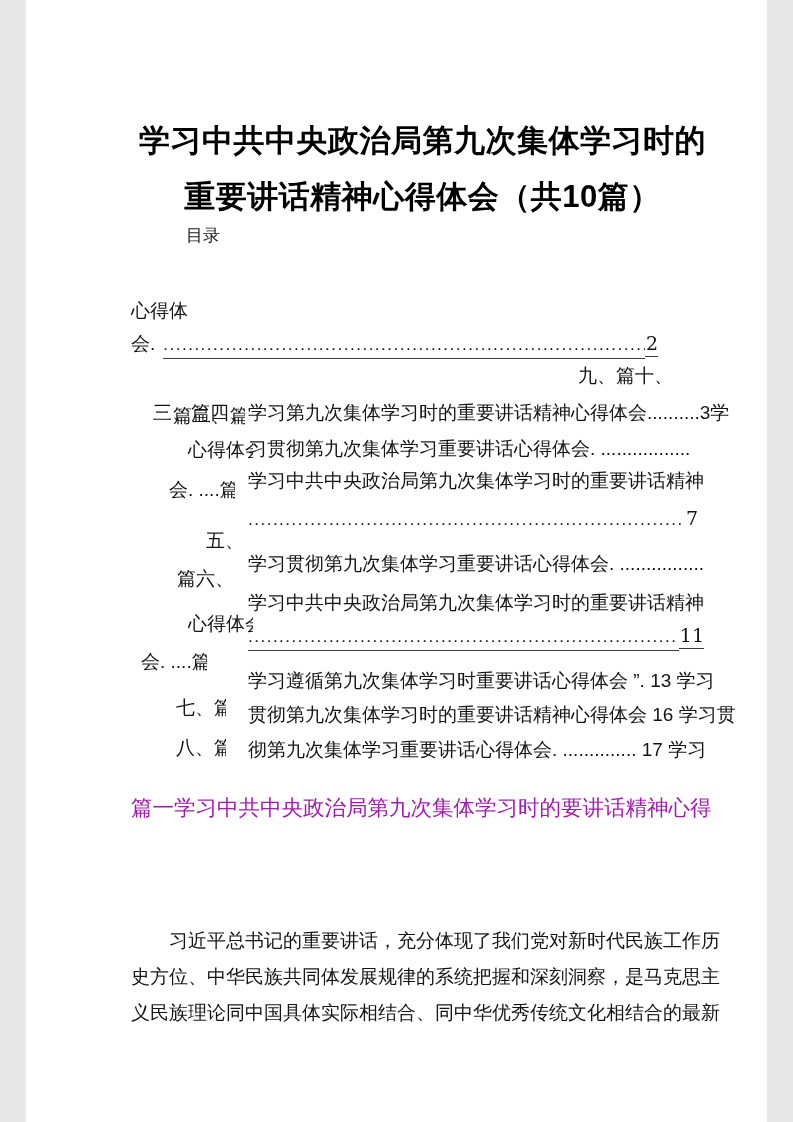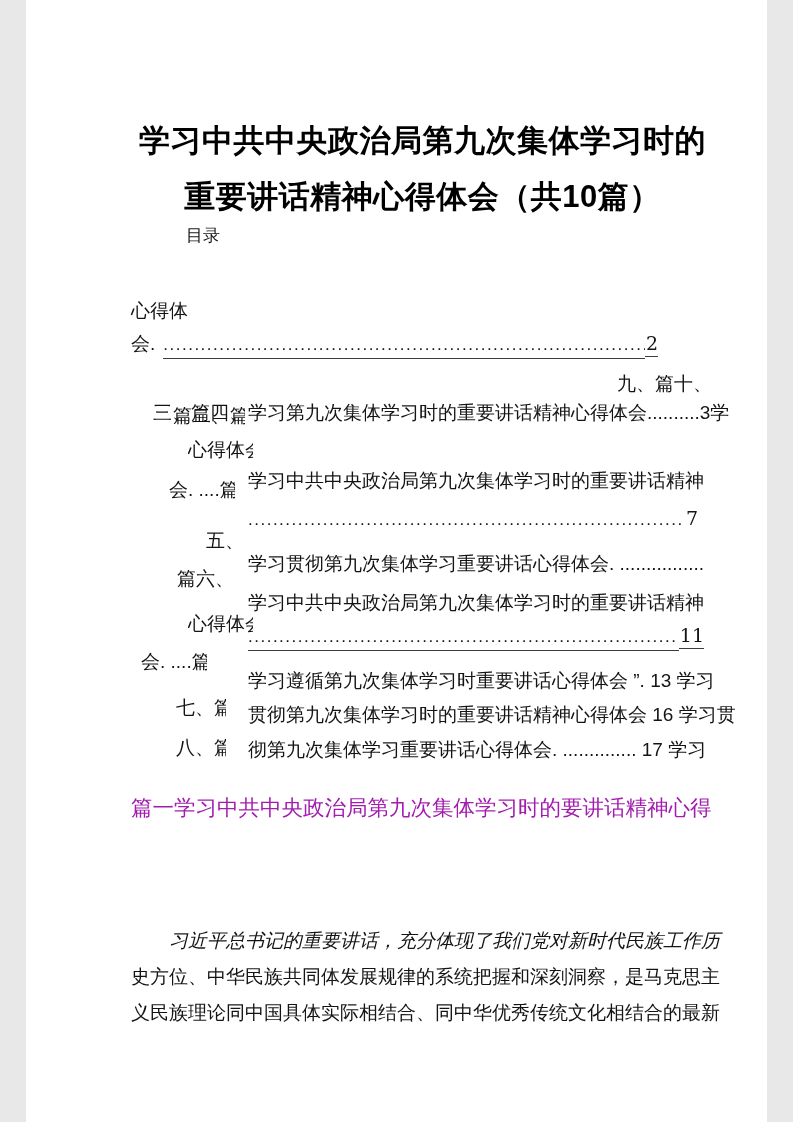--- a/index.html
+++ b/index.html
@@ -32,53 +32,54 @@
     flex:1;overflow:hidden;white-space:nowrap;
     letter-spacing:1.5px;font-size:17px;
   }
   .tail-u{border-bottom:1.2px solid #3c3c3c;}
   .pagenum{
     font-family:"DejaVu Serif","Liberation Serif",serif;
     font-size:19px;padding-left:1px;
   }
   .heading{font-size:21.5px;color:#a21caf;}
   .body-line{font-size:19px;line-height:26px;}
-  .indent{padding-left:38px;font-style:italic;}
+  .indent{padding-left:38px;}
 </style>
 </head>
 <body>
 
 <div class="page">
 
   <div class="abs title" style="top:120px;">学习中共中央政治局第九次集体学习时的</div>
   <div class="abs title" style="top:176px;">重要讲话精神心得体会（共10篇）</div>
 
   <div class="abs toc-label" style="left:160px;top:224px;">目录</div>
 
   <div class="abs toc-text" style="left:105px;top:298px;">心得体</div>
   <div class="abs leader-row" style="left:105px;top:330px;width:527px;">
     <span>会.</span>
     <span style="width:8px;"></span>
     <span class="leader tail-u">........................................................................................................................................................</span>
     <span class="pagenum tail-u">2</span>
   </div>
 
   <div class="abs frag" style="left:147px;top:363px;width:72px;margin-top:40px;">篇二、篇</div>
-  <div class="abs frag" style="left:591px;top:363px;margin-top:8px;">九、篇十、</div>
+  <div class="abs frag" style="left:552px;top:363px;">九、篇十、</div>
   <div class="abs frag" style="left:127px;top:400px;">三、篇四、</div>
   <div class="abs frag" style="left:162px;top:437px;width:65px;">心得体会</div>
   <div class="abs frag" style="left:143px;top:477px;width:66px;">会. ....篇</div>
   <div class="abs frag" style="left:180px;top:528px;">五、</div>
   <div class="abs frag" style="left:151px;top:566px;">篇六、</div>
   <div class="abs frag" style="left:162px;top:611px;width:65px;">心得体会</div>
   <div class="abs frag" style="left:115px;top:649px;width:66px;">会. ....篇</div>
   <div class="abs frag" style="left:150px;top:695px;width:50px;">七、篇</div>
   <div class="abs frag" style="left:150px;top:735px;width:50px;text-align:center;">八、篇</div>
 
   <div class="abs toc-text" style="left:222px;top:400px;">学习第九次集体学习时的重要讲话精神心得体会..........3学</div>
+  <div class="abs toc-text" style="left:222px;top:436px;">习贯彻第九次集体学习重要讲话心得体会. .................</div>
   <div class="abs toc-text" style="left:222px;top:468px;">学习中共中央政治局第九次集体学习时的重要讲话精神</div>
 
   <div class="abs leader-row" style="left:222px;top:505px;width:450px;">
     <span class="leader">........................................................................................................................................................</span>
     <span class="pagenum">7</span>
   </div>
 
   <div class="abs toc-text" style="left:222px;top:551px;">学习贯彻第九次集体学习重要讲话心得体会. ................</div>
   <div class="abs toc-text" style="left:222px;top:590px;">学习中共中央政治局第九次集体学习时的重要讲话精神</div>
 

